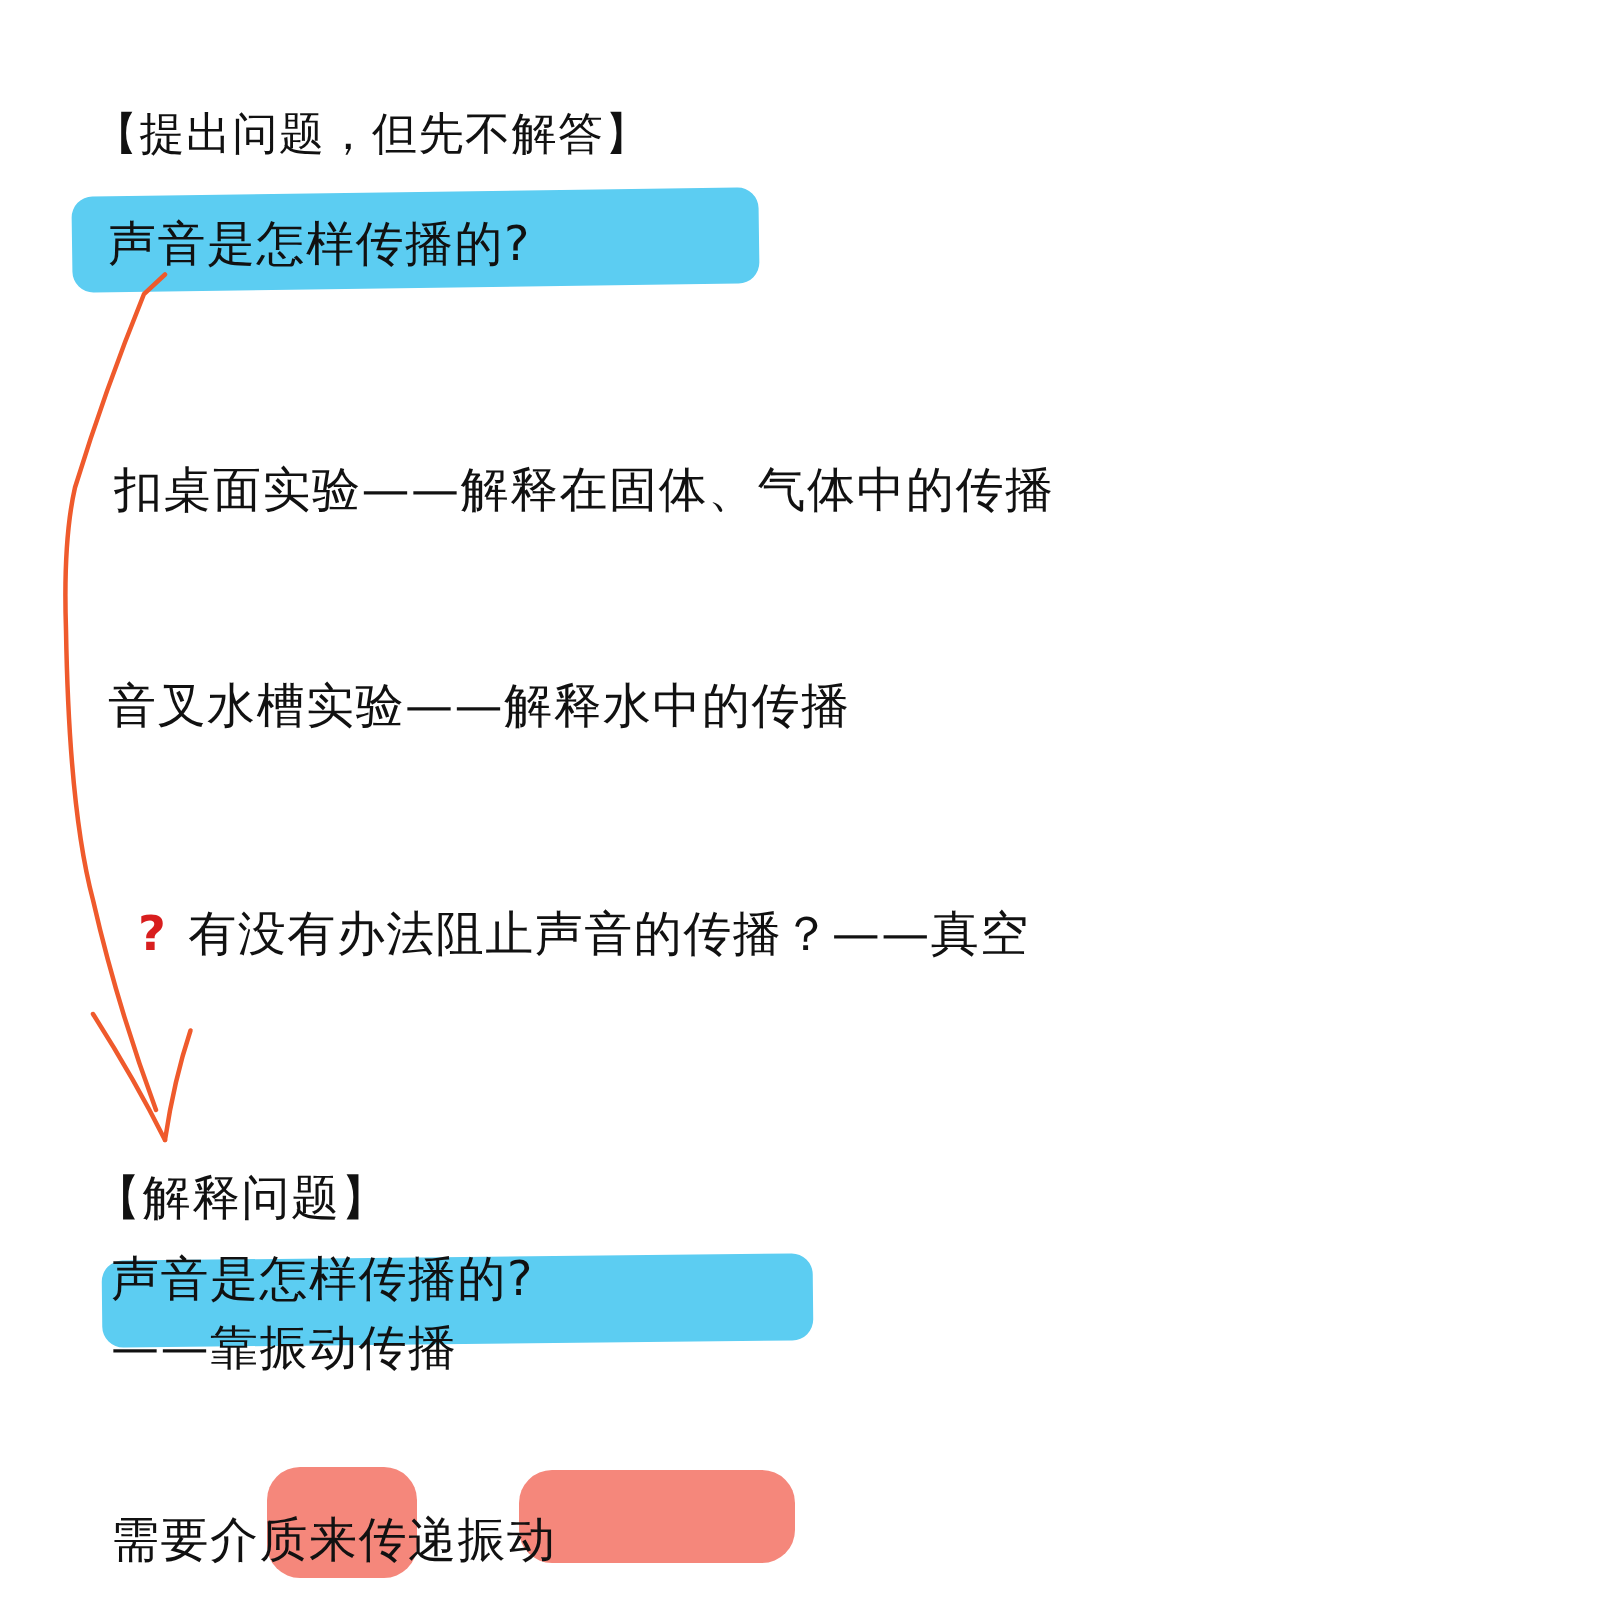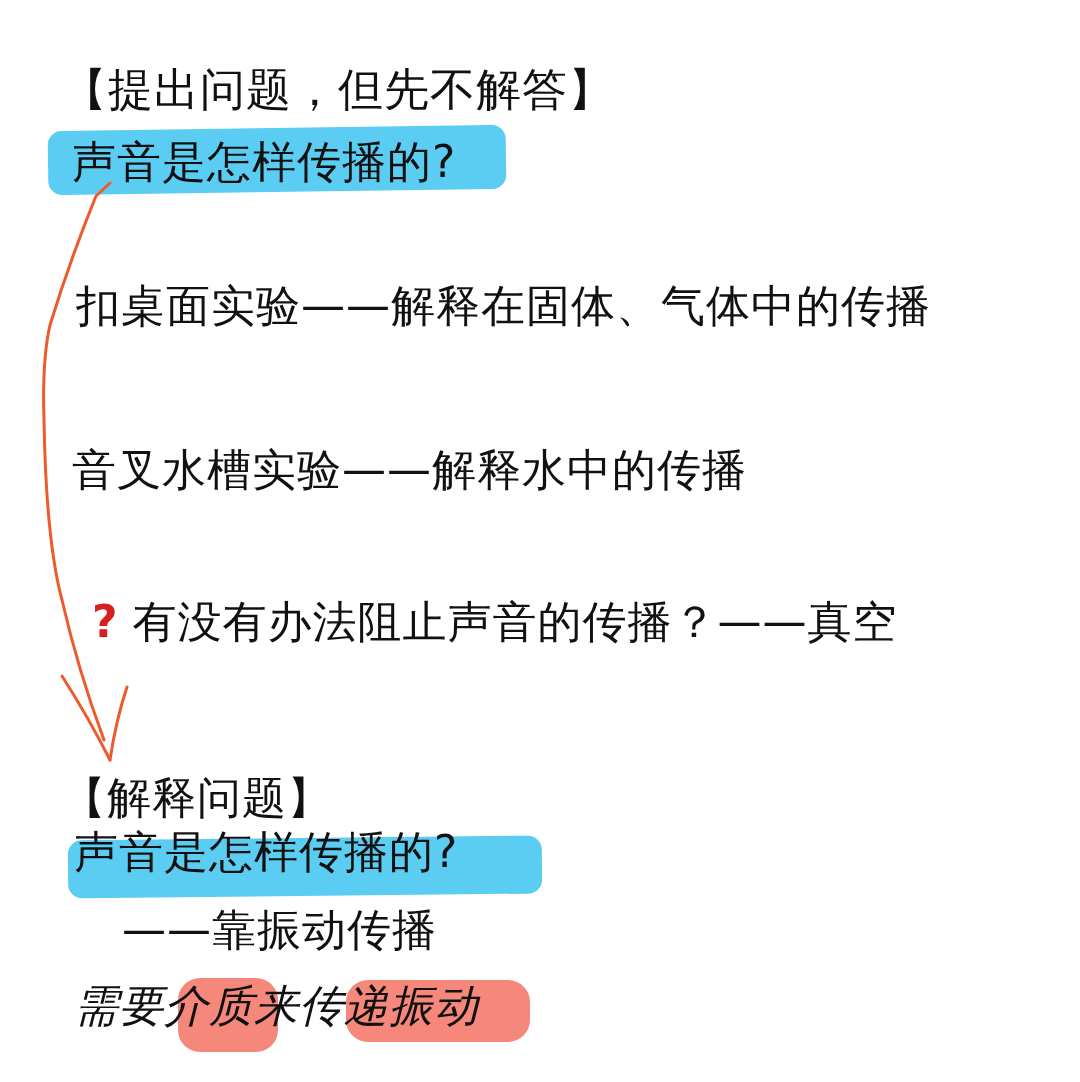--- a/index.html
+++ b/index.html
@@ -1,46 +1,46 @@
 <!DOCTYPE html>
 <html><head>
 <meta charset="utf-8">
 <style>
   html, body { margin:0; padding:0; background:#ffffff; }
   body { width:1080px; height:1082px; position:relative; overflow:hidden;
          font-family:"DejaVu Sans", "Liberation Sans", sans-serif; color:#111; }
-  .line { position:absolute; white-space:nowrap; font-size:44px; line-height:52px; letter-spacing:1px; }
+  .line { position:absolute; white-space:nowrap; font-size:32px; line-height:52px; letter-spacing:1px; }
   .hl { position:absolute; border-radius:14px; }
   .hl-blue { background:#5ccdf2; }
   .hl-pink { background:#f5877b; }
   .qmark { color:#d81e1e; font-weight:bold; margin-right:14px; }
   svg.arrow { position:absolute; left:0; top:0; }
 </style>
 </head>
 <body>
 
 <div class="hl hl-blue" style="left:48px; top:128px; width:458px; height:64px; transform:rotate(-0.8deg);"></div>
 <div class="hl hl-blue" style="left:68px; top:838px; width:474px; height:58px; transform:rotate(-0.6deg);"></div>
 <div class="hl hl-pink" style="left:178px; top:978px; width:100px; height:74px; border-radius:22px;"></div>
 <div class="hl hl-pink" style="left:346px; top:980px; width:184px; height:62px; border-radius:22px;"></div>
 
 <svg class="arrow" width="1080" height="1082" viewBox="0 0 1080 1082">
   <path d="M110 183 L96 196 Q70 260 50 325 Q42 360 44 420 Q46 540 62 600 Q78 670 104 740" fill="none" stroke="#ef5a2c" stroke-width="3" stroke-linecap="round"></path>
   <path d="M62 676 Q90 720 110 760" fill="none" stroke="#ef5a2c" stroke-width="3" stroke-linecap="round"></path>
   <path d="M127 687 Q116 720 110 760" fill="none" stroke="#ef5a2c" stroke-width="3" stroke-linecap="round"></path>
 </svg>
 
-<div class="line" style="left:62px; top:64px; font-size:45px;">【提出问题，但先不解答】</div>
+<div class="line" style="left:62px; top:64px; font-size:30px;">【提出问题，但先不解答】</div>
 <div class="line" style="left:72px; top:136px;">声音是怎样传播的?</div>
 
-<div class="line" style="left:76px; top:280px;">扣桌面实验——解释在固体、气体中的传播</div>
+<div class="line" style="left:76px; top:300px;">扣桌面实验——解释在固体、气体中的传播</div>
 <div class="line" style="left:72px; top:444px;">音叉水槽实验——解释水中的传播</div>
 
 <div class="line" style="left:92px; top:596px;text-align:center;">
   <span class="qmark">?</span><span>有没有办法阻止声音的传播？——真空</span>
 </div>
 
 <div class="line" style="left:62px; top:772px;">【解释问题】</div>
 <div class="line" style="left:74px; top:826px;">声音是怎样传播的?</div>
-<div class="line" style="left:74px; top:904px;margin-left:48px;">——靠振动传播</div>
-<div class="line" style="left:74px; top:980px;font-style:italic;">
+<div class="line" style="left:74px; top:872px;">——靠振动传播</div>
+<div class="line" style="left:74px; top:1000px;">
   <span>需要</span><span>介质</span><span>来</span><span>传</span><span>递振动</span>
 </div>
 
 </body></html>

